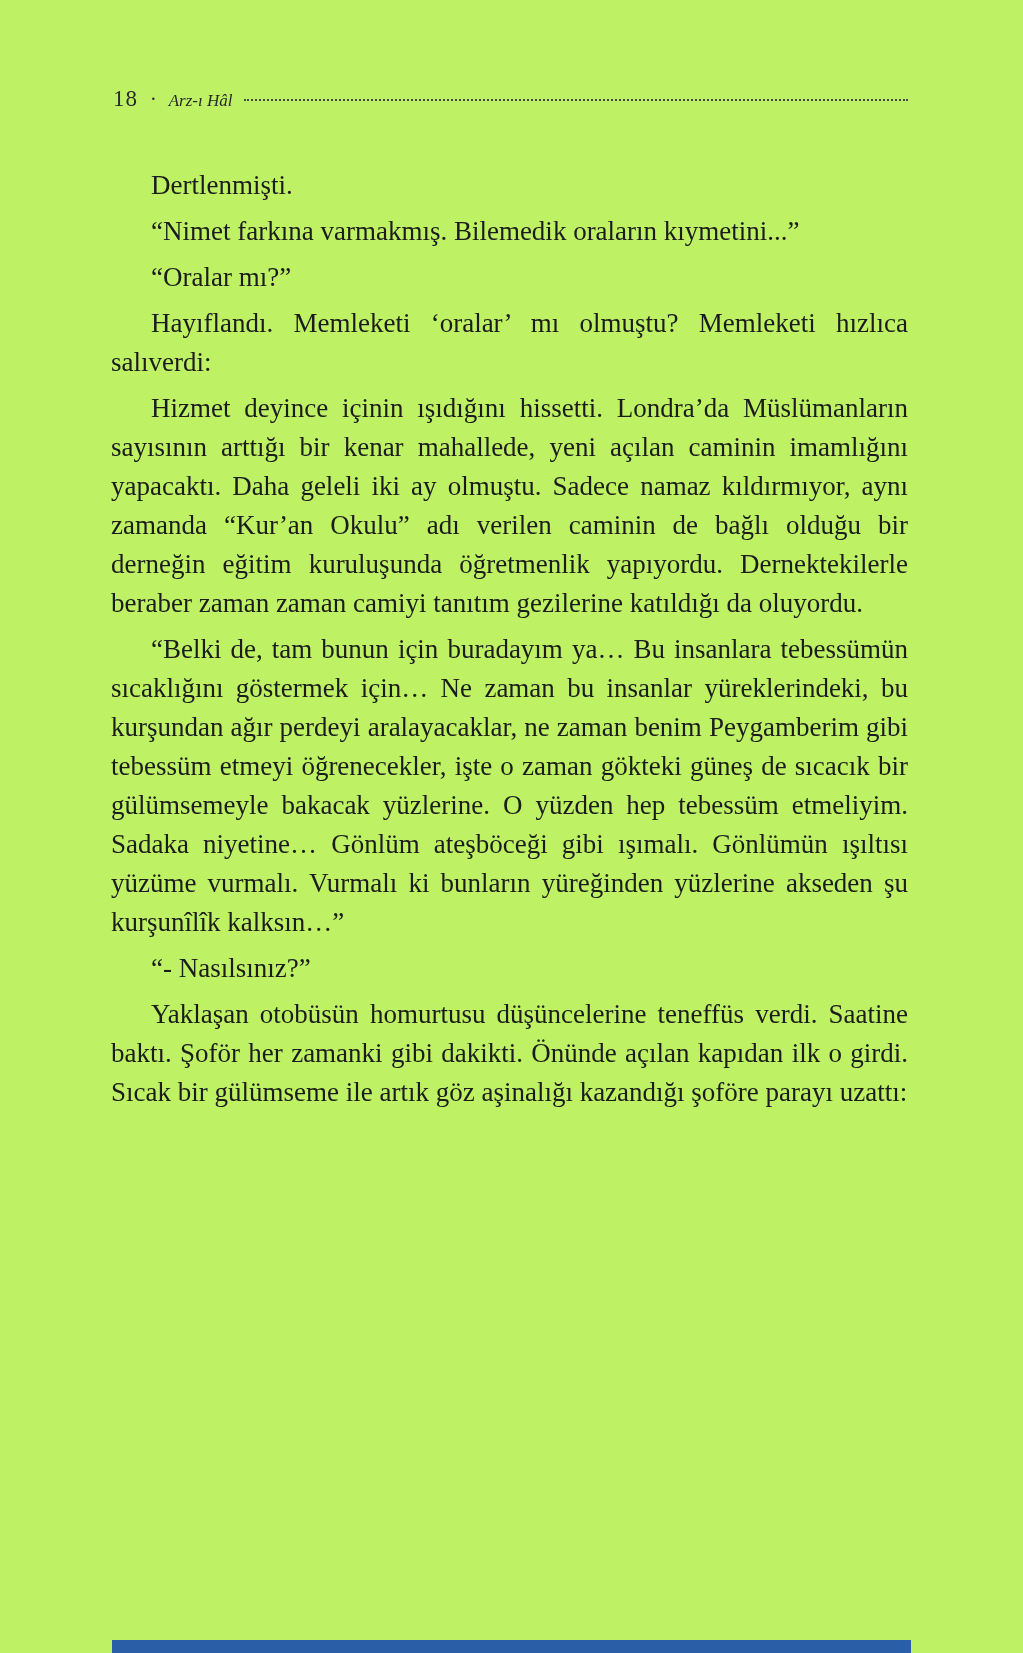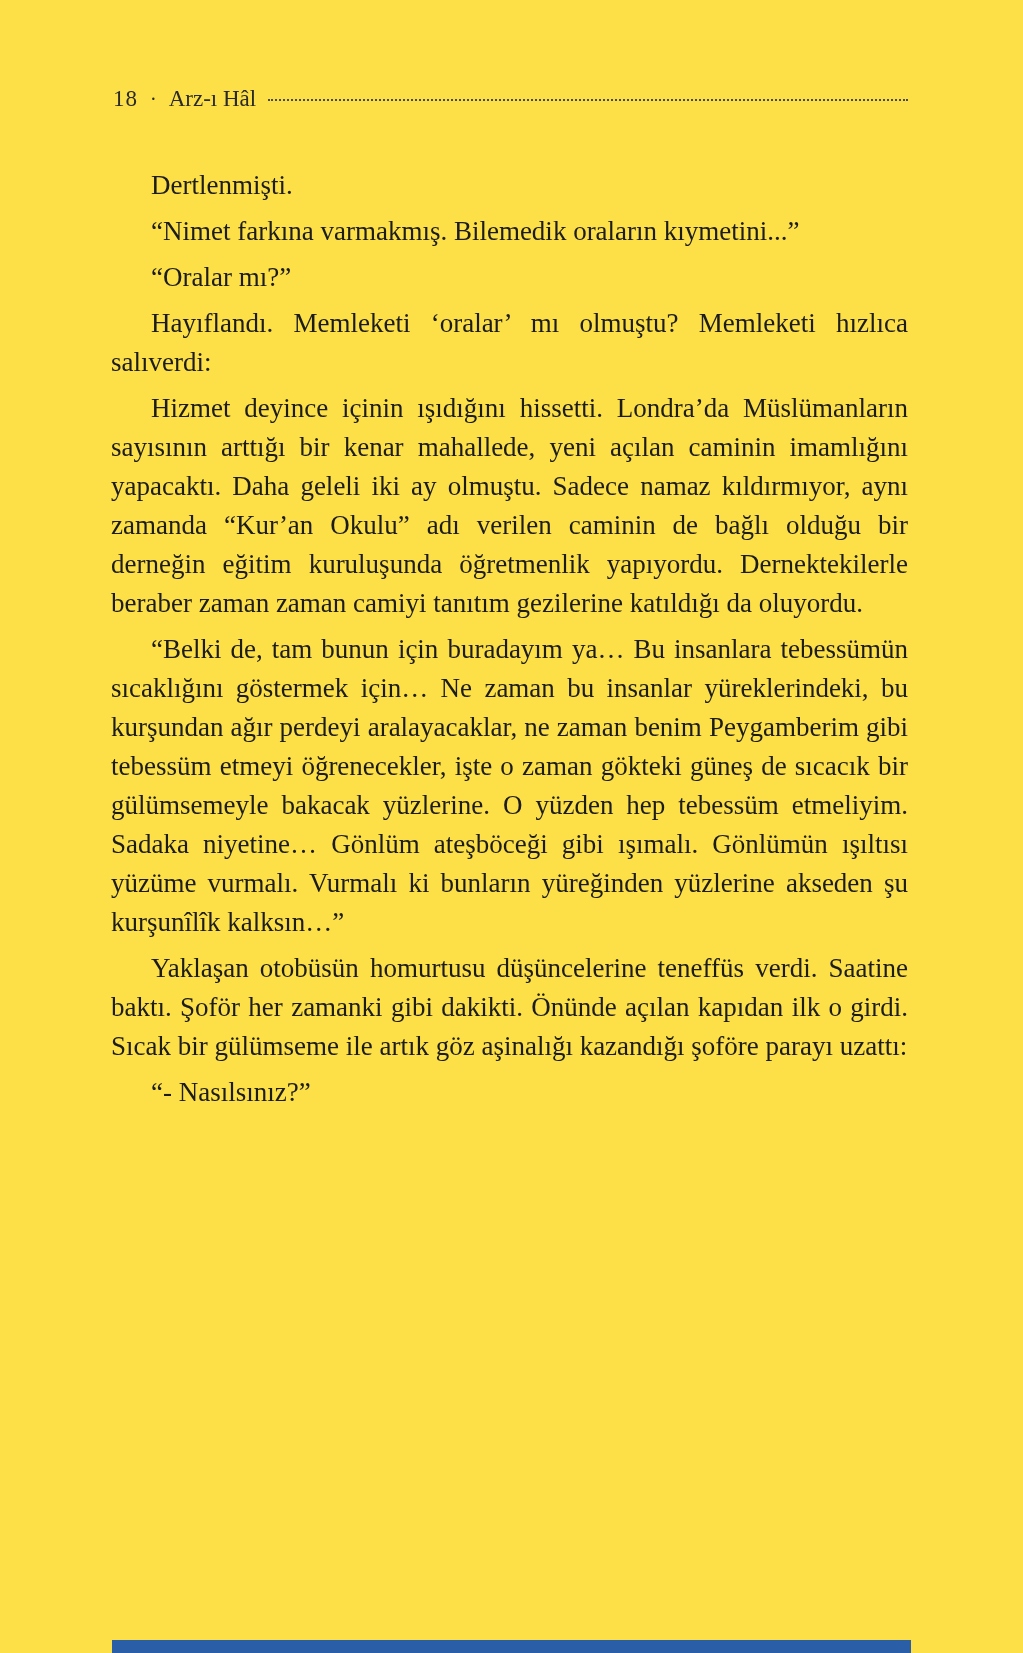--- a/index.html
+++ b/index.html
@@ -8,40 +8,41 @@
     height: 1653px;
     background: #ffffff;
     position: relative;
     overflow: hidden;
     font-family: "Liberation Serif", "DejaVu Serif", serif;
     color: #1c1c1c;
   }
   .page {
     position: absolute;
     inset: 0;
-    background: #fde047;
+    background: #bef264;
   }
   .running-header {
     display: flex;
     align-items: baseline;
     margin: 86px 115px 0 113px;
     font-size: 22px;
     color: #2a2a2a;
     white-space: nowrap;
   }
   .page-number {
     font-size: 23px;
     letter-spacing: 1px;
   }
   .header-sep {
     margin: 0 12px;
     font-size: 20px;
   }
   .running-title {
-    font-size: 23px;
+    font-style: italic;
+    font-size: 17px;
   }
   .dotted-leader {
     flex: 1;
     border-bottom: 2px dotted #4a4a4a;
     margin-left: 12px;
     transform: translateY(-5px);
     height: 1px;
   }
   .page-body {
     margin: 54px 115px 0 111px;
@@ -77,19 +78,19 @@
     <span class="dotted-leader"></span>
   </div>
 
   <div class="page-body">
     <p>Dertlenmişti.</p>
     <p>“Nimet farkına varmakmış. Bilemedik oraların kıymetini...”</p>
     <p>“Oralar mı?”</p>
     <p>Hayıflandı. Memleketi ‘oralar’ mı olmuştu? Memleketi hızlıca salıverdi:</p>
     <p>Hizmet deyince içinin ışıdığını hissetti. Londra’da Müslümanların sayısının arttığı bir kenar mahallede, yeni açılan caminin imamlığını yapacaktı. Daha geleli iki ay olmuştu. Sadece namaz kıldırmıyor, aynı zamanda “Kur’an Okulu” adı verilen caminin de bağlı olduğu bir derneğin eğitim kuruluşunda öğretmenlik yapıyordu. Dernektekilerle beraber zaman zaman camiyi tanıtım gezilerine katıldığı da oluyordu.</p>
     <p>“Belki de, tam bunun için buradayım ya… Bu insanlara tebessümün sıcaklığını göstermek için… Ne zaman bu insanlar yüreklerindeki, bu kurşundan ağır perdeyi aralayacaklar, ne zaman benim Peygamberim gibi tebessüm etmeyi öğrenecekler, işte o zaman gökteki güneş de sıcacık bir gülümsemeyle bakacak yüzlerine. O yüzden hep tebessüm etmeliyim. Sadaka niyetine… Gönlüm ateşböceği gibi ışımalı. Gönlümün ışıltısı yüzüme vurmalı. Vurmalı ki bunların yüreğinden yüzlerine akseden şu kurşunîlîk kalksın…”</p>
+    <p>“- Nasılsınız?”</p>
     <p>Yaklaşan otobüsün homurtusu düşüncelerine teneffüs verdi. Saatine baktı. Şoför her zamanki gibi dakikti. Önünde açılan kapıdan ilk o girdi. Sıcak bir gülümseme ile artık göz aşinalığı kazandığı şoföre parayı uzattı:</p>
-    <p>“- Nasılsınız?”</p>
   </div>
 
   <div class="footer-bar" style="background: rgb(42, 95, 168);"></div>
 
 </div>
 
 </body></html>

